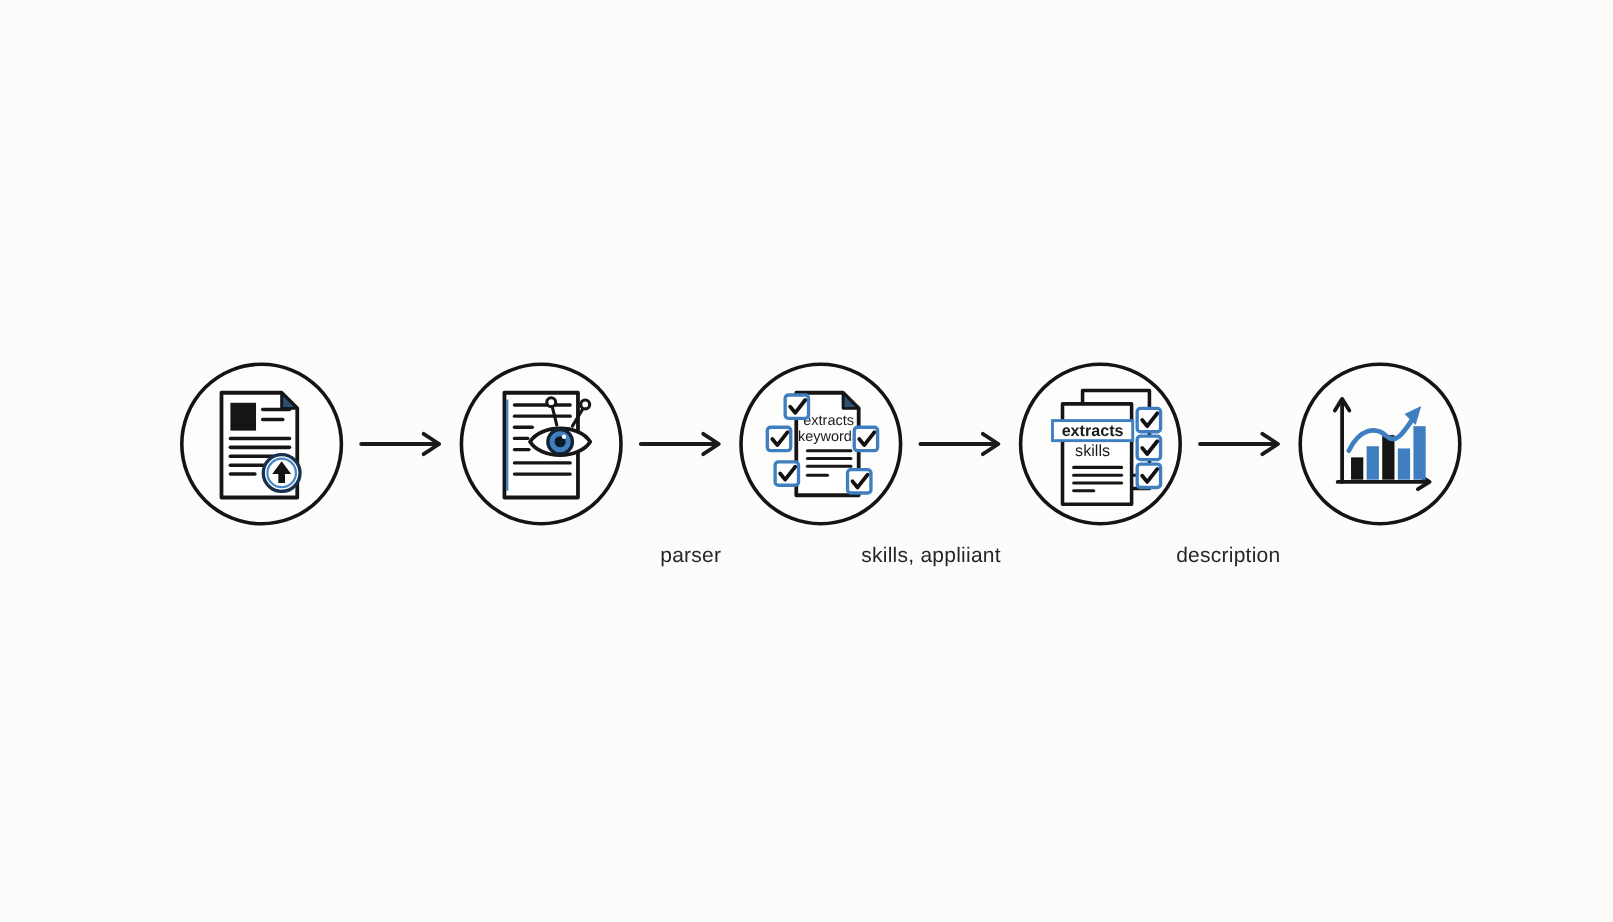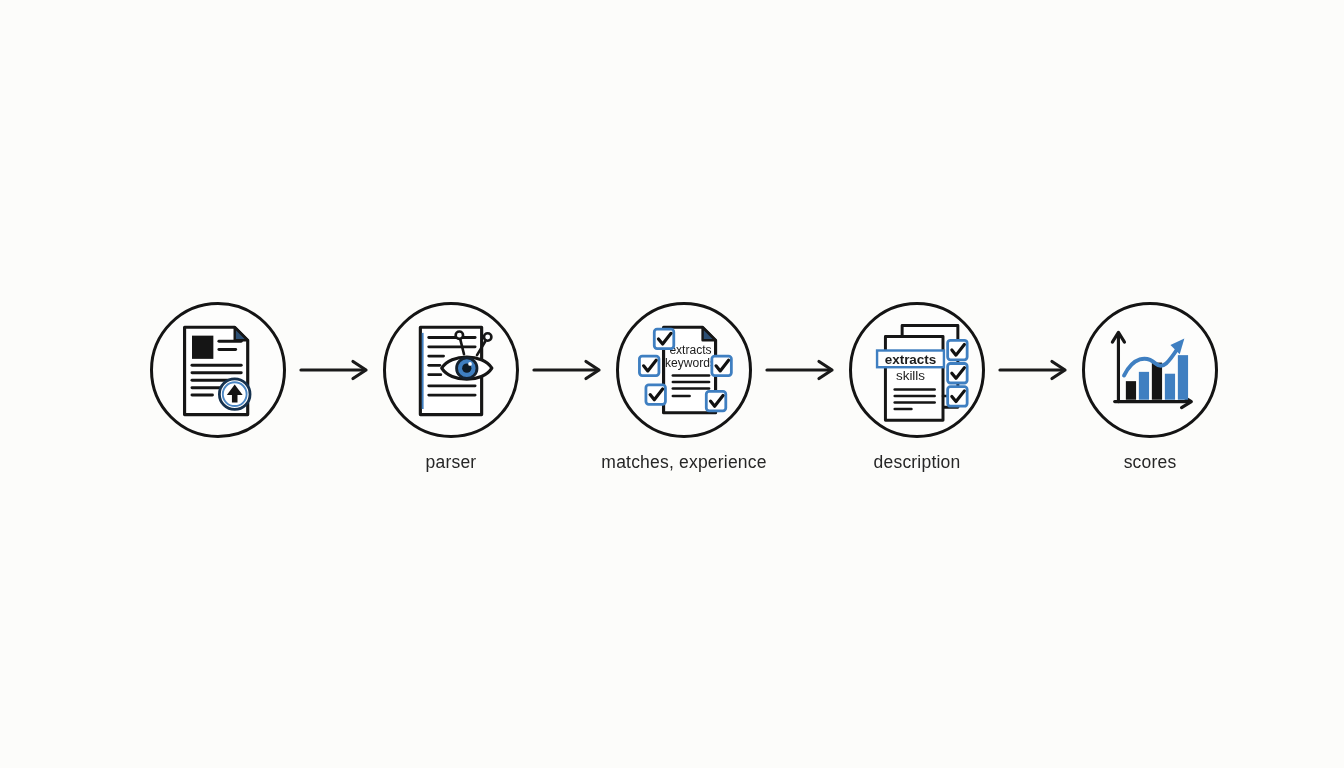--- a/index.html
+++ b/index.html
@@ -32,21 +32,21 @@
     align-items: center;
     justify-content: center;
   }
   .circle svg { display: block; }
   .step-label {
     position: absolute;
     top: 150px;
     left: 50%;
     transform: translateX(-50%);
     width: 300px;
-    text-align: center;
+    text-align: right;
     font-size: 17.5px;
     line-height: 21.5px;
     font-weight: 500;
     letter-spacing: 0.2px;
     color: #262626;
   }
   .arrow-gap {
     width: 97px;
     flex: 0 0 97px;
     display: flex;
@@ -152,21 +152,21 @@
           <rect x="100" y="55" width="21" height="21" rx="3" fill="#ffffff" stroke="#3f7fc1" stroke-width="3"></rect>
           <path d="M104.5,65.5 l4.5,5.5 l9,-11.5" fill="none" stroke="#111111" stroke-width="3.4" stroke-linecap="round" stroke-linejoin="round"></path>
         </g>
         <g>
           <rect x="94" y="93" width="21" height="21" rx="3" fill="#ffffff" stroke="#3f7fc1" stroke-width="3"></rect>
           <path d="M98.5,103.5 l4.5,5.5 l9,-11.5" fill="none" stroke="#111111" stroke-width="3.4" stroke-linecap="round" stroke-linejoin="round"></path>
         </g>
       </svg>
     </div>
     <div class="step-label">
-      <div>matches, experience</div>
+      <div>skills, appliiant</div>
     </div>
   </div>
 
   <div class="arrow-gap">
     <svg width="97" height="30" viewBox="0 0 97 30">
       <line x1="15" y1="15" x2="79" y2="15" stroke="#1a1a1a" stroke-width="3.2" stroke-linecap="round"></line>
       <polyline points="67,6.5 80,15 67,23.5" fill="none" stroke="#1a1a1a" stroke-width="3.2" stroke-linecap="round" stroke-linejoin="round"></polyline>
     </svg>
   </div>
 
@@ -219,17 +219,16 @@
         <rect x="44" y="82" width="11" height="20" fill="#151515"></rect>
         <rect x="58" y="72" width="11" height="30" fill="#3f7fc1"></rect>
         <rect x="72" y="62" width="11" height="40" fill="#151515"></rect>
         <rect x="86" y="74" width="11" height="28" fill="#3f7fc1"></rect>
         <rect x="100" y="54" width="11" height="48" fill="#3f7fc1"></rect>
         <path d="M42,76 C52,56 66,54 76,63 C84,70 90,62 101,45" fill="none" stroke="#3f7fc1" stroke-width="4.2" stroke-linecap="round"></path>
         <polygon points="107,36 92,43 102,53" fill="#3f7fc1"></polygon>
       </svg>
     </div>
     <div class="step-label">
-      <div>scores</div>
     </div>
   </div>
 
 </div>
 
 </body></html>

